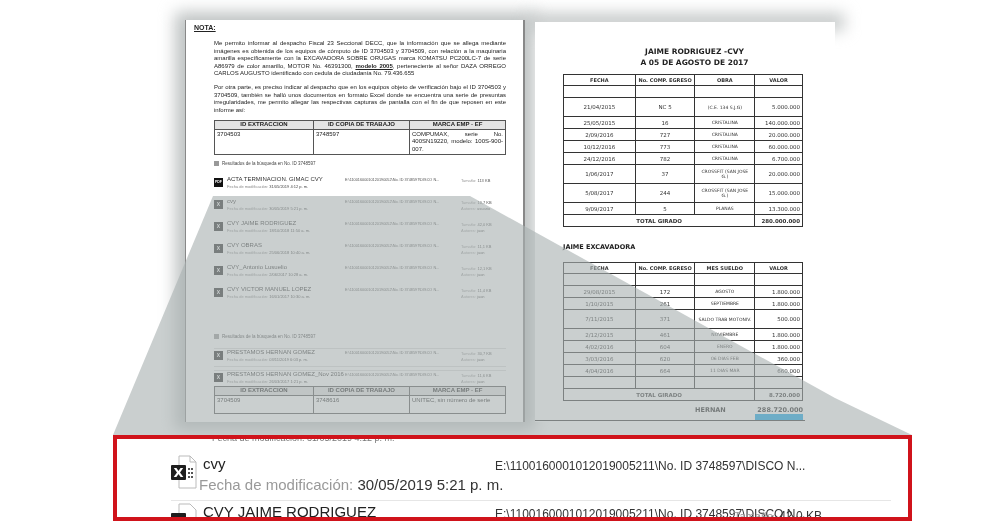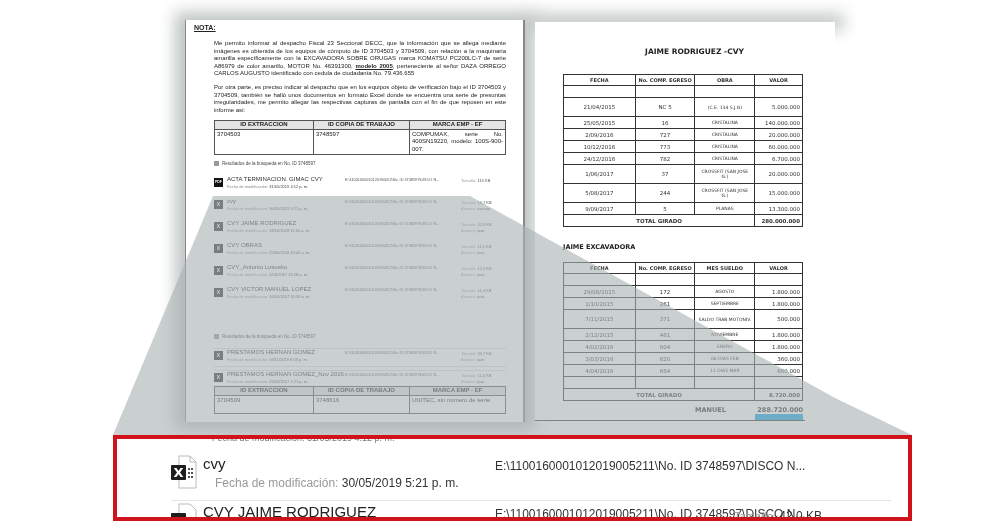--- a/index.html
+++ b/index.html
@@ -66,21 +66,21 @@
   .doc-right .bottom-rule { position: absolute; left: 0; top: 398px; width: 270px; border-top: 1px solid #333; }
 
   
   .callout { position: absolute; left: 113px; top: 435px; width: 799px; height: 86px; border: 4px solid #d0131b; background: #fff; z-index: 5; overflow: hidden; }
   .callout .prev-row { position: absolute; left: 95px; top: -6px; font-size: 9px; color: #777; white-space: nowrap; }
   .callout .row { position: absolute; left: 54px; width: 720px; }
   .callout .row1 { top: 12px; height: 50px; border-bottom: 1px solid #e6e6e6; }
   .callout .row2 { top: 60px; }
   .callout .xicon { position: absolute; left: 0; top: 4px; width: 26px; height: 34px; }
   .callout .name { position: absolute; left: 32px; top: 4px; font-size: 15px; color: #222; }
-  .callout .date { position: absolute; left: 44px; top: 25px; font-size: 12px; color: #999; white-space: nowrap; }
+  .callout .date { position: absolute; left: 28px; top: 25px; font-size: 15px; color: #999; white-space: nowrap; }
   .callout .date .v { color: #333; }
   .callout .path { position: absolute; left: 324px; top: 8px; font-size: 12px; color: #333; white-space: nowrap; }
   .callout .meta { position: absolute; left: 563px; top: 8px; font-size: 11px; color: #999; line-height: 18px; }
   .callout .meta .v { color: #333; font-size: 12px; }
 </style>
 </head>
 <body>
 
 <div class="doc-shadow" style="left:175px;top:12px;width:360px;height:418px;"></div>
 <div class="doc-shadow" style="left:528px;top:14px;width:316px;height:16px;"></div>
@@ -227,20 +227,21 @@
       <td style="width:34%">3704509</td>
       <td style="width:33%">3748616</td>
       <td class="brand">UNITEC, sin número de serie</td>
     </tr>
   </tbody>
     </table>
 </div>
 
 <div class="doc-right">
   <div class="title title1">JAIME RODRIGUEZ -CVY</div>
+  <div class="title title2">A 05 DE AGOSTO DE 2017</div>
 
   <table class="ledger ledger1">
     <thead>
         <tr>
       <th style="width:30%">FECHA</th>
       <th style="width:25%">No. COMP. EGRESO</th>
       <th style="width:25%">OBRA</th>
       <th style="width:20%">VALOR</th>
     </tr>
       </thead>
@@ -373,21 +374,21 @@
           <td></td>
         </tr>
         <tr class="total">
           <td colspan="3">TOTAL GIRADO</td>
           <td class="val">8.720.000</td>
         </tr>
       </tbody>
   </table>
 
   <div class="grand">
-    <span class="lbl">MANUEL</span>
+    <span class="lbl">HERNAN</span>
     <span class="val">288.720.000</span>
   </div>
   <div class="bottom-rule"></div>
 </div>
 
 <svg class="magnifier" viewBox="0 0 1000 530">
   <polygon points="213,196 470,196 835,398 912,435 113,435" fill="#a9b2b2" fill-opacity="0.62"></polygon>
 </svg>
 
 <div class="callout">

